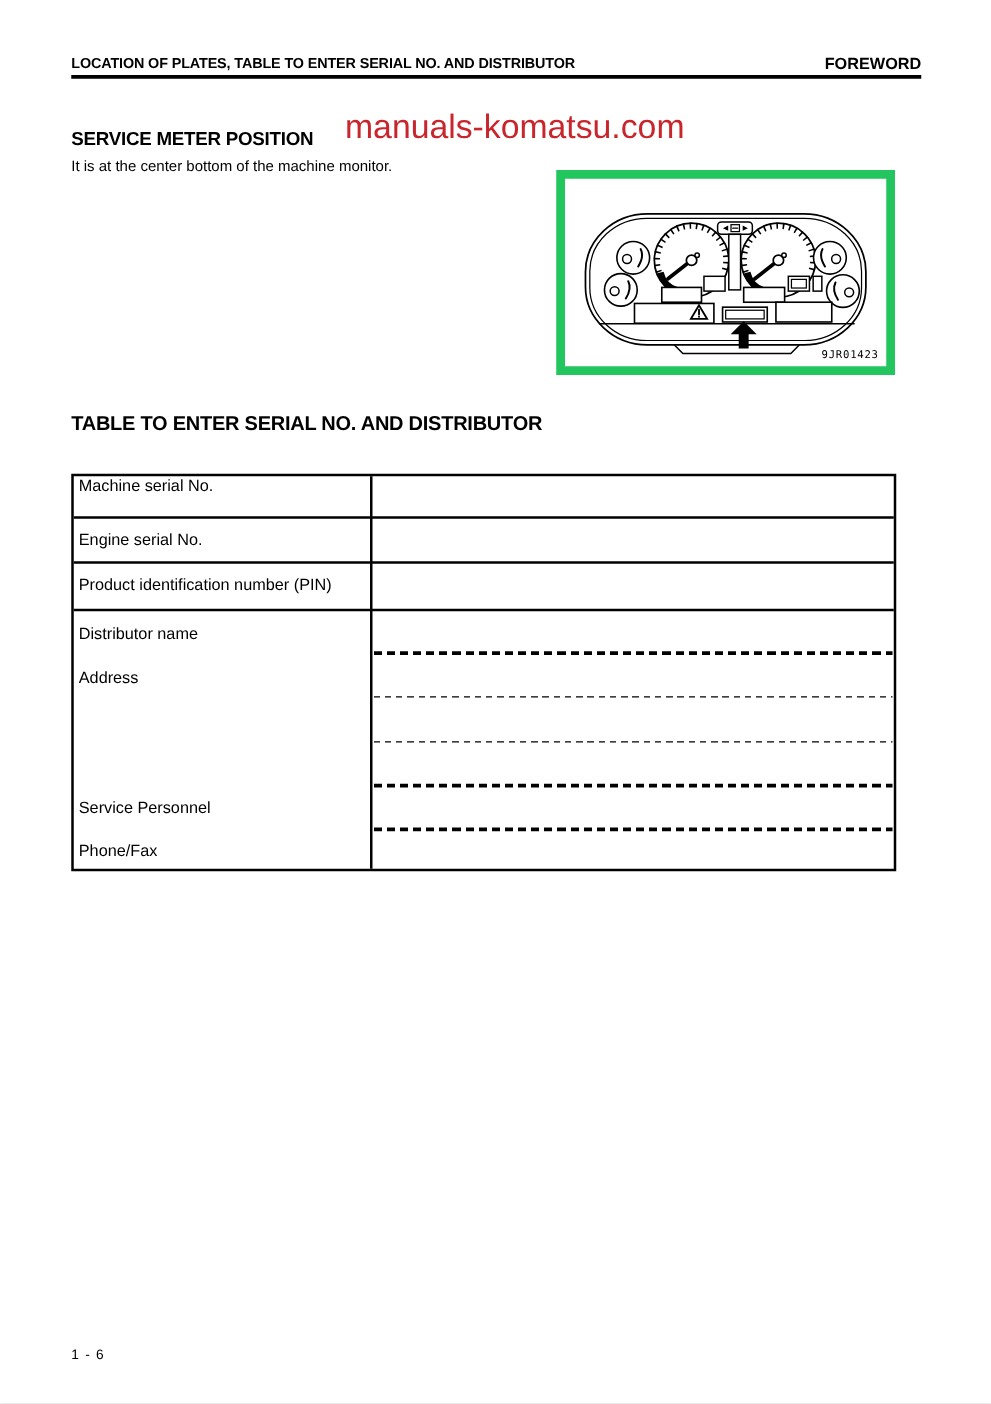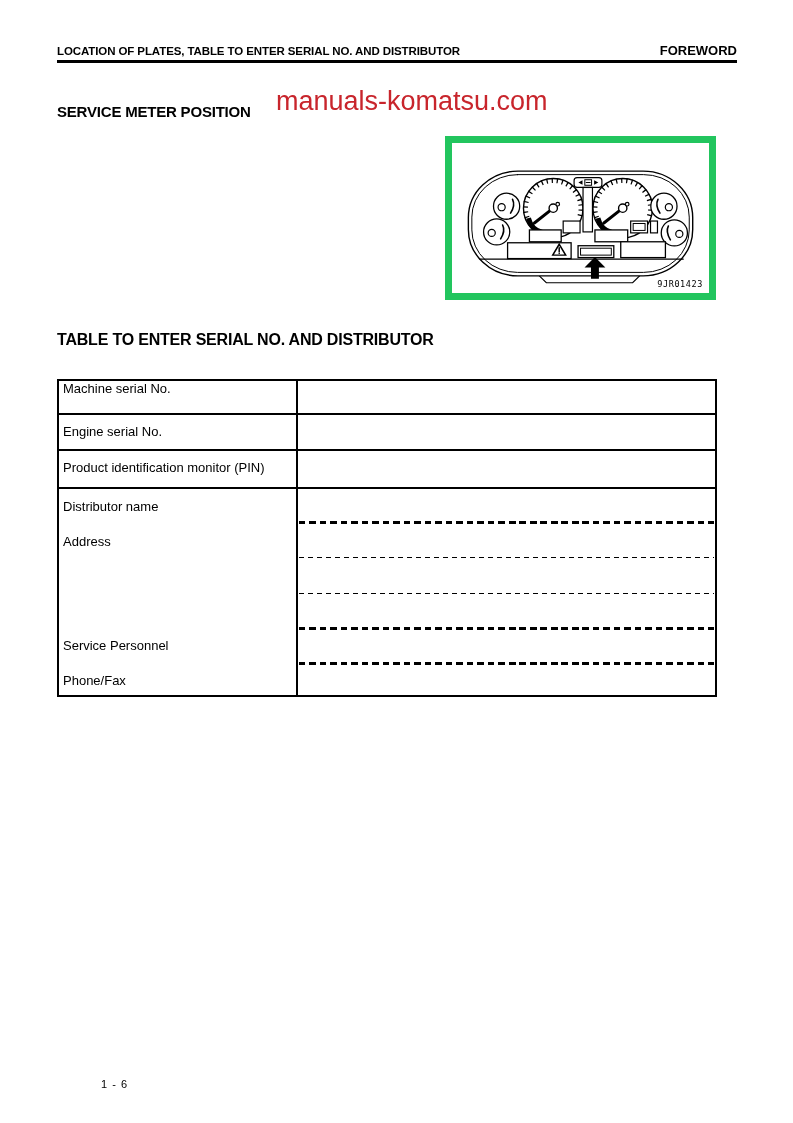--- a/index.html
+++ b/index.html
@@ -28,34 +28,35 @@
   .stable { position:absolute; left:57px; top:379px; width:660px; height:318px; border:2px solid #000; }
   .hline { position:absolute; left:0; right:0; height:2px; background:#000; }
   .vline { position:absolute; left:237px; top:0; bottom:0; width:1.5px; background:#000; }
   .tlabel { position:absolute; left:4px; font-size:13px; white-space:nowrap; }
   .vcell { position:absolute; left:240px; right:0; }
   .dash-bold { position:absolute; left:240px; right:1px; height:3px;
     background:repeating-linear-gradient(90deg,#000 0 6.5px,transparent 6.5px 10.5px); }
   .dash-thin { position:absolute; left:240px; right:1px; height:1.3px;
     background:repeating-linear-gradient(90deg,#000 0 5px,transparent 5px 9px); }
   
-  .pageno { position:absolute; left:57px; top:1078px; font-size:11px; letter-spacing:1px;margin-left:44px; }
+  .pageno { position:absolute; left:57px; top:1078px; font-size:11px; letter-spacing:1px; }
 </style>
 </head>
 <body>
 
 <div class="page">
 
   <span class="hdr-left">LOCATION OF PLATES, TABLE TO ENTER SERIAL NO. AND DISTRIBUTOR</span>
   <span class="hdr-right">FOREWORD</span>
   <div class="hdr-rule"></div>
 
   <div class="watermark">manuals-komatsu.com</div>
 
   <div class="sec1-title">SERVICE METER POSITION</div>
+  <div class="sec1-body">It is at the center bottom of the machine monitor.</div>
 
   <div class="figure">
     <svg width="269" height="162" viewBox="0 0 271 164" preserveAspectRatio="none" fill="none" stroke="#000" stroke-linecap="round">
 
       <g>
         <path d="M88 134.5 L95 141.5 L182 141.5 L189 134.5" stroke-width="1.2"></path>
         <rect x="16.5" y="28.5" width="226" height="106" rx="50" ry="47" stroke-width="1.4" fill="#fff"></rect>
         <rect x="20" y="32" width="219" height="99" rx="46" ry="43" stroke-width="1"></rect>
         <line x1="28" y1="117.5" x2="233" y2="117.5" stroke-width="1.2"></line>
       </g>
@@ -140,21 +141,21 @@
   <div class="sec2-title">TABLE TO ENTER SERIAL NO. AND DISTRIBUTOR</div>
 
   <div class="stable">
     <div class="vline"></div>
     <div class="hline" style="top:32px"></div>
     <div class="hline" style="top:68px"></div>
     <div class="hline" style="top:106px"></div>
 
     <span class="tlabel" style="top:0">Machine serial No.</span>
     <span class="tlabel" style="top:43px">Engine serial No.</span>
-    <span class="tlabel" style="top:79px">Product identification monitor (PIN)</span>
+    <span class="tlabel" style="top:79px">Product identification number (PIN)</span>
 
     <div class="vcell" style="top:0;height:32px"></div>
     <div class="vcell" style="top:34px;height:32px"></div>
     <div class="vcell" style="top:70px;height:34px"></div>
 
     <span class="tlabel" style="top:118px">Distributor name</span>
     <span class="tlabel" style="top:153px">Address</span>
     <span class="tlabel" style="top:257px">Service Personnel</span>
     <span class="tlabel" style="top:292px">Phone/Fax</span>
 

